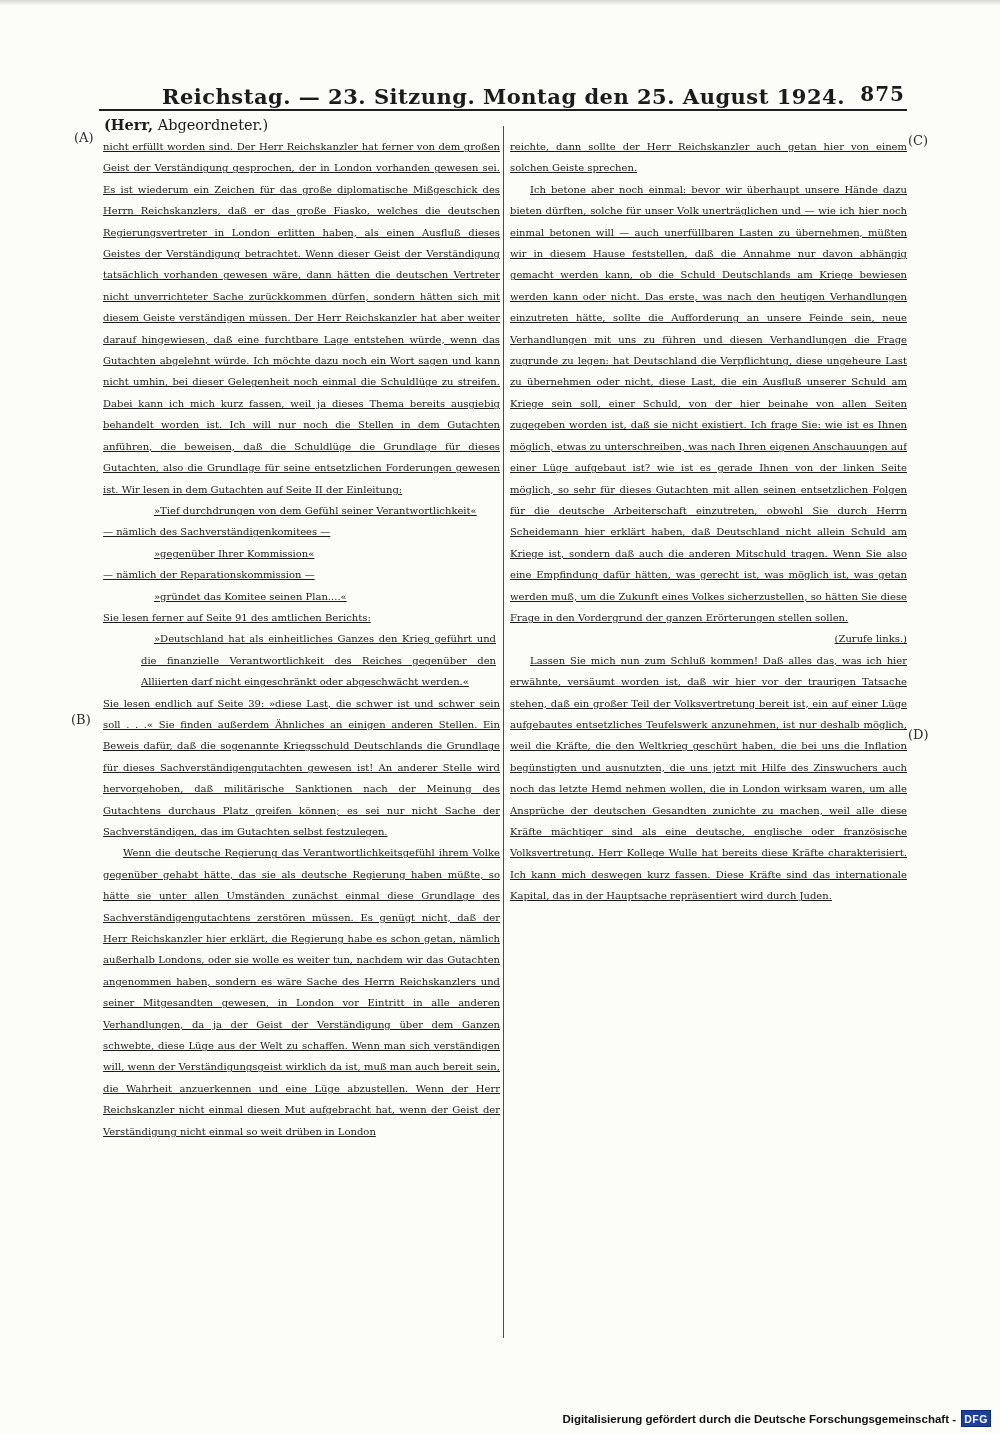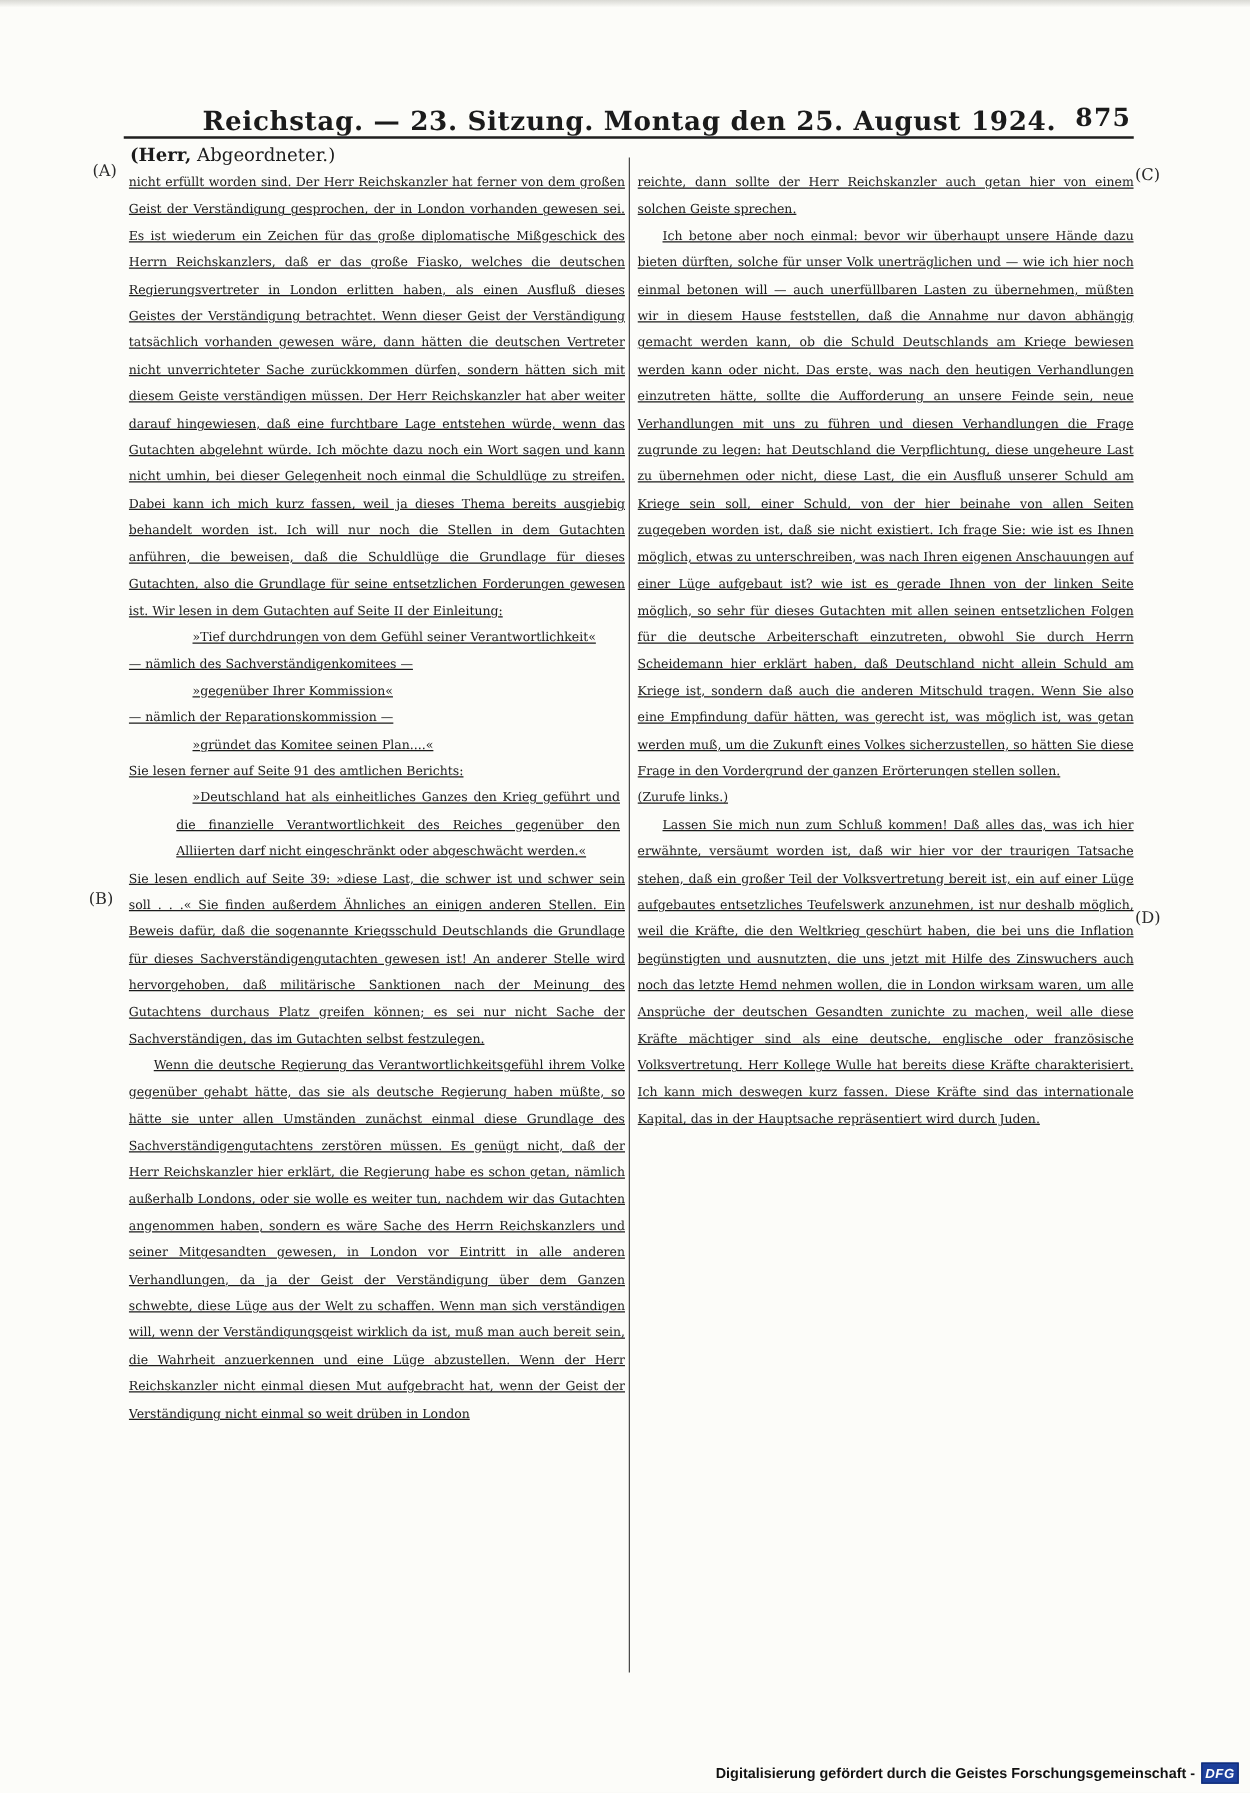--- a/index.html
+++ b/index.html
@@ -66,35 +66,35 @@
     margin: 0;
     font-size: 10px;
     line-height: 21.4px;
     text-align: justify;
     hyphens: none;
     text-decoration: underline;
   }
   .column p.indent { text-indent: 20px; }
   .column p.quote  { margin-left: 38px; margin-right: 4px; text-indent: 13px; }
   .column p.dash   { text-indent: 0; }
-  .column p.center { text-align: left; }
+  .column p.center { text-align: right; }
   
   .footer {
     position: absolute; right: 9px; bottom: 7px;
     display: flex; align-items: center; gap: 5px;
   }
   .footer-text {
     font-family: "Liberation Sans", "DejaVu Sans", sans-serif;
     font-size: 11.5px; font-weight: 700; color: #111;
   }
   .dfg-logo {
     display: inline-block; width: 30px; height: 17px;
     background: #1c3f9b; color: #ffffff;
     font-family: "Liberation Sans", "DejaVu Sans", sans-serif;
-    font-size: 10.5px; font-weight: 700; font-style: italic;
+    font-size: 10.5px; font-weight: 700; 
     text-align: center; line-height: 17px; letter-spacing: 0.5px;
     border: 1px solid #0d2a74; box-sizing: border-box;
   }
 </style>
 </head>
 <body>
 
 <div class="page">
   <div class="scan-edge-top"></div>
 
@@ -130,16 +130,16 @@
 
   <div class="column column-right">
     <p class="body">reichte, dann sollte der Herr Reichskanzler auch getan hier von einem solchen Geiste sprechen.</p>
     <p class="indent">Ich betone aber noch einmal: bevor wir überhaupt unsere Hände dazu bieten dürften, solche für unser Volk unerträglichen und — wie ich hier noch einmal betonen will — auch unerfüllbaren Lasten zu übernehmen, müßten wir in diesem Hause feststellen, daß die Annahme nur davon abhängig gemacht werden kann, ob die Schuld Deutschlands am Kriege bewiesen werden kann oder nicht.  Das erste, was nach den heutigen Verhandlungen einzutreten hätte, sollte die Aufforderung an unsere Feinde sein, neue Verhandlungen mit uns zu führen und diesen Verhandlungen die Frage zugrunde zu legen: hat Deutschland die Verpflichtung, diese ungeheure Last zu übernehmen oder nicht, diese Last, die ein Ausfluß unserer Schuld am Kriege sein soll, einer Schuld, von der hier beinahe von allen Seiten zugegeben worden ist, daß sie nicht existiert. Ich frage Sie: wie ist es Ihnen möglich, etwas zu unterschreiben, was nach Ihren eigenen Anschauungen auf einer Lüge aufgebaut ist? wie ist es gerade Ihnen von der linken Seite möglich, so sehr für dieses Gutachten mit allen seinen entsetzlichen Folgen für die deutsche Arbeiterschaft einzutreten, obwohl Sie durch Herrn Scheidemann hier erklärt haben, daß Deutschland nicht allein Schuld am Kriege ist, sondern daß auch die anderen Mitschuld tragen.  Wenn Sie also eine Empfindung dafür hätten, was gerecht ist, was möglich ist, was getan werden muß, um die Zukunft eines Volkes sicherzustellen, so hätten Sie diese Frage in den Vordergrund der ganzen Erörterungen stellen sollen.</p>
     <p class="center">(Zurufe links.)</p>
     <p class="indent">Lassen Sie mich nun zum Schluß kommen!  Daß alles das, was ich hier erwähnte, versäumt worden ist, daß wir hier vor der traurigen Tatsache stehen, daß ein großer Teil der Volksvertretung bereit ist, ein auf einer Lüge aufgebautes entsetzliches Teufelswerk anzunehmen, ist nur deshalb möglich, weil die Kräfte, die den Weltkrieg geschürt haben, die bei uns die Inflation begünstigten und ausnutzten, die uns jetzt mit Hilfe des Zinswuchers auch noch das letzte Hemd nehmen wollen, die in London wirksam waren, um alle Ansprüche der deutschen Gesandten zunichte zu machen, weil alle diese Kräfte mächtiger sind als eine deutsche, englische oder französische Volksvertretung. Herr Kollege Wulle hat bereits diese Kräfte charakterisiert.  Ich kann mich deswegen kurz fassen.  Diese Kräfte sind das internationale Kapital, das in der Hauptsache repräsentiert wird durch Juden.</p>
 
   </div>
 
   <div class="footer">
-    <span class="footer-text">Digitalisierung gefördert durch die Geistes Forschungsgemeinschaft -</span>
+    <span class="footer-text">Digitalisierung gefördert durch die Deutsche Forschungsgemeinschaft -</span>
     <span class="dfg-logo">DFG</span>
   </div>
 </div>
 
 </body></html>

